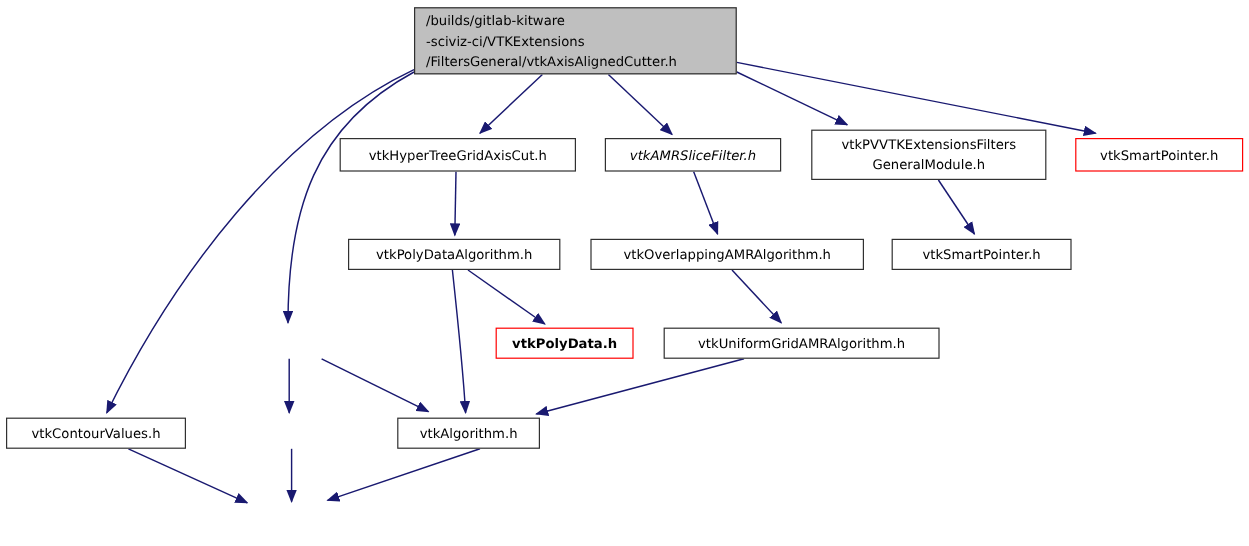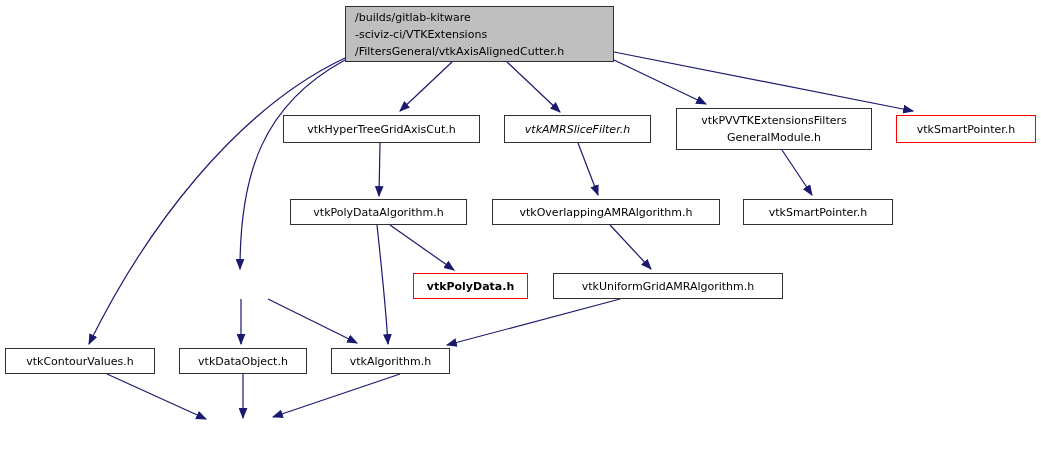--- a/index.html
+++ b/index.html
@@ -88,18 +88,17 @@
 
   <div class="node" style="left:743px;top:199px;width:150px;height:26px;">vtkSmartPointer.h</div>
 
 
   <div class="node red" style="left:413px;top:273px;width:115px;height:26px;font-weight:bold;">vtkPolyData.h</div>
 
   <div class="node" style="left:553px;top:273px;width:230px;height:26px;">vtkUniformGridAMRAlgorithm.h</div>
 
   <div class="node" style="left:5px;top:348px;width:150px;height:26px;">vtkContourValues.h</div>
 
-  <div class="node" style="left:179px;top:348px;width:128px;height:26px;">vtkDataObject.h</div>
 
   <div class="node" style="left:331px;top:348px;width:119px;height:26px;">vtkAlgorithm.h</div>
 
 
 </div>
 
 </body></html>

